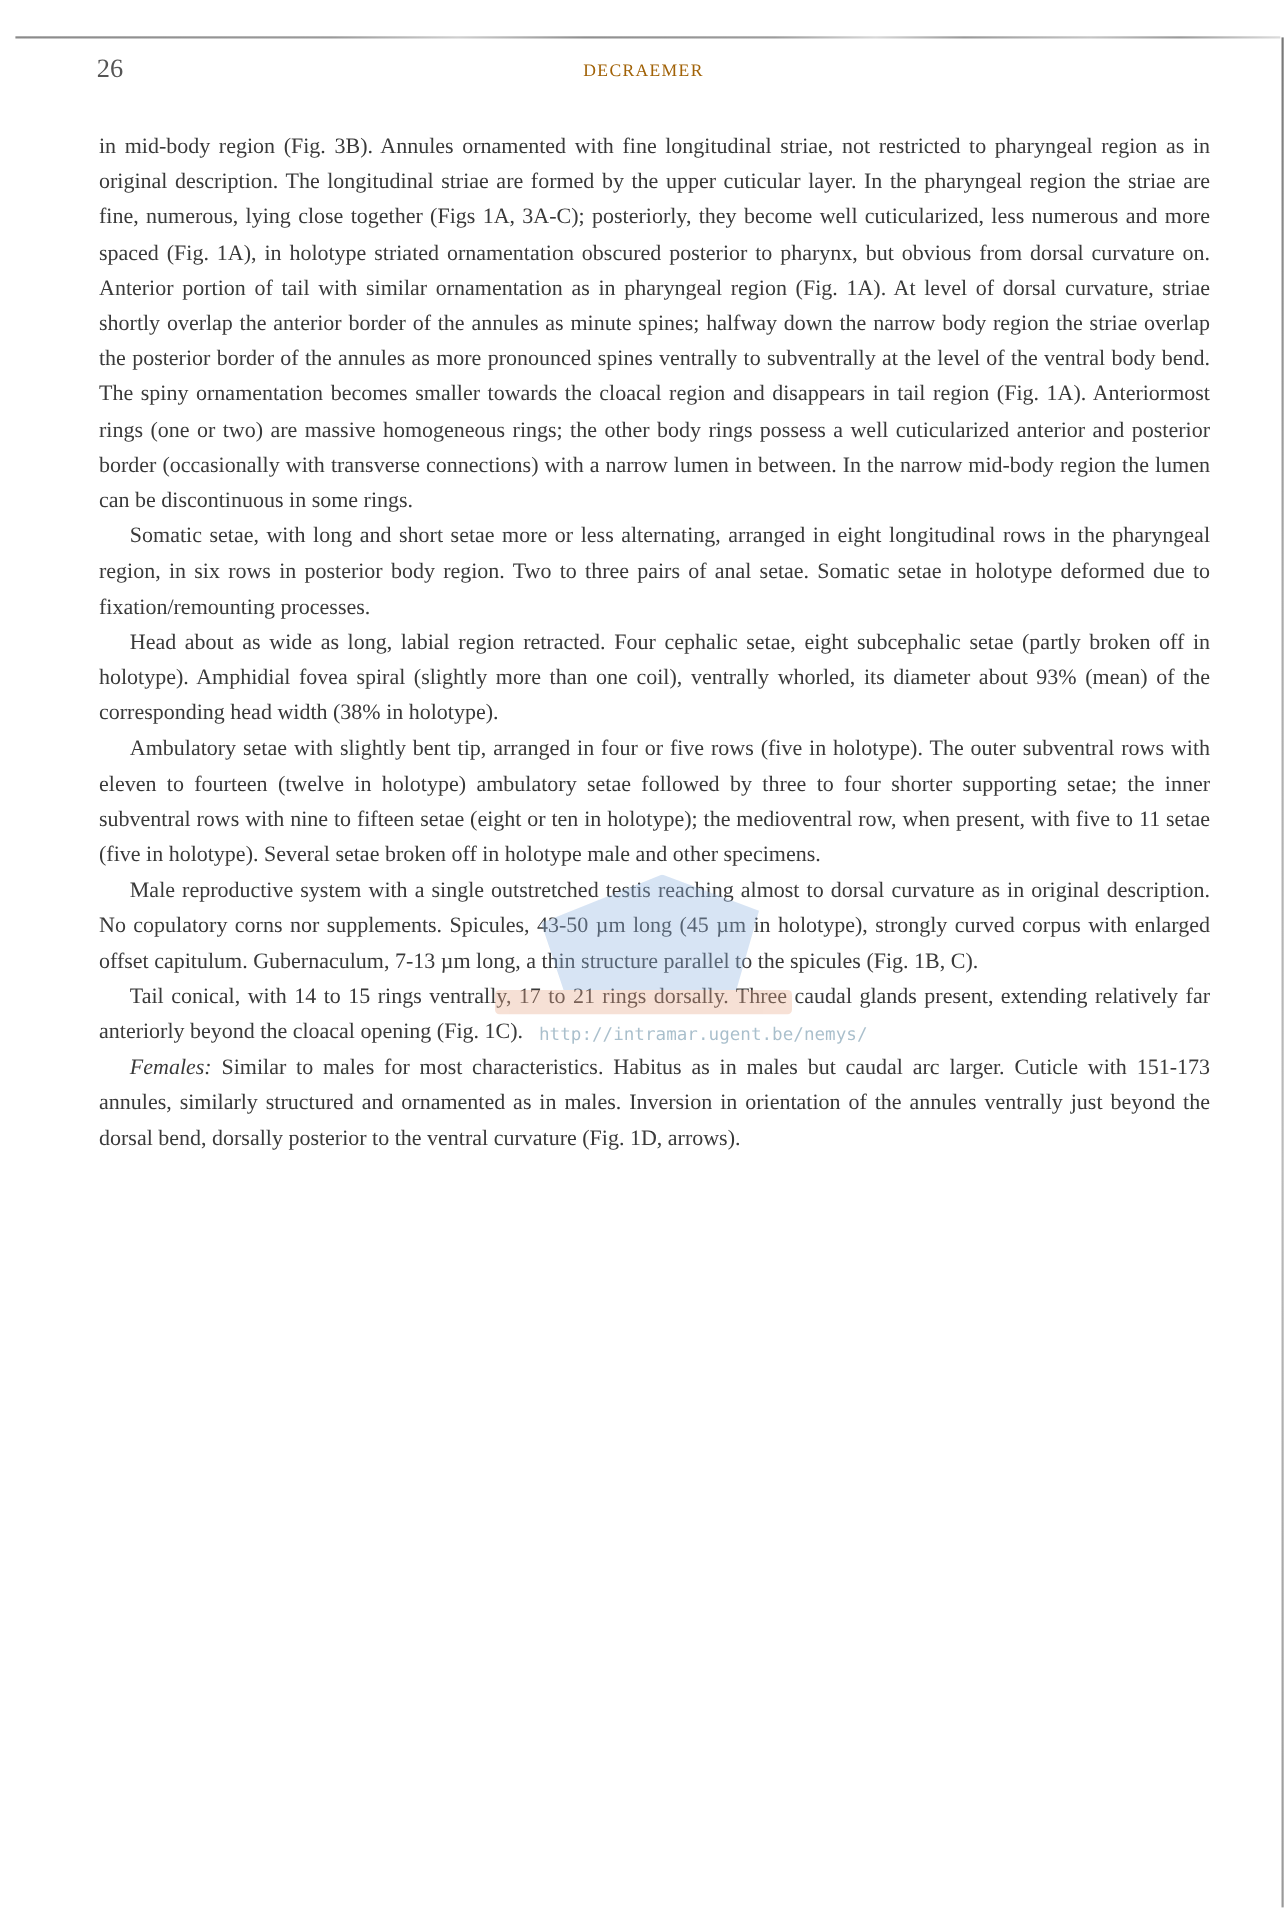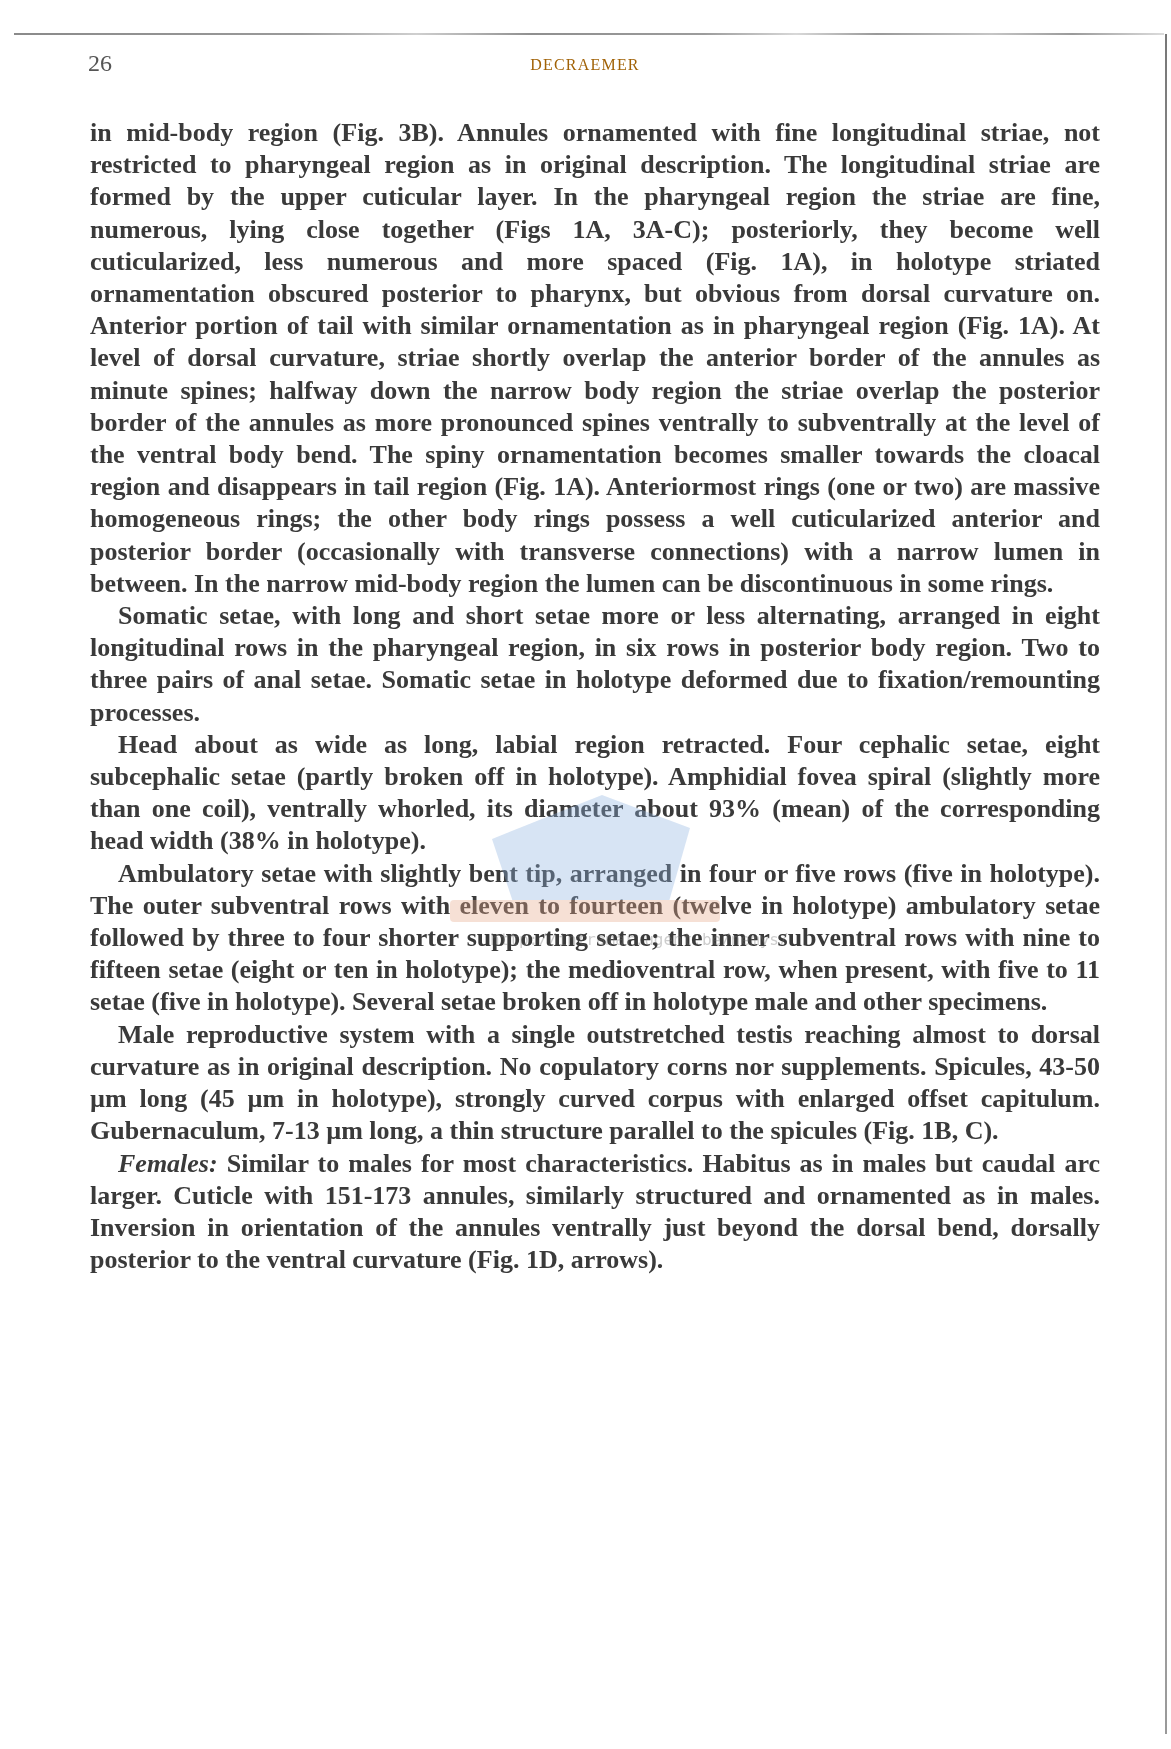--- a/index.html
+++ b/index.html
@@ -26,60 +26,61 @@
     position: absolute; left: 8px; top: 0; font-size: 24px; color: #555; text-align: right;
   }
   .running-head {
     position: absolute; left: 0; right: 0; top: 6px; text-align: center;
     font-size: 16px; letter-spacing: 1.2px; color: #a16207;
   }
   .body-text {
     position: absolute; left: 90px; top: 117px; width: 1010px;
   }
   .para {
-    margin: 0; font-size: 26px; line-height: 32.2px;
-    text-align: justify; text-indent: 0; font-weight: bold;
+    margin: 0; font-size: 20px; line-height: 32.2px;
+    text-align: justify; text-indent: 0;
   }
   .para.indent { text-indent: 28px; }
   .para em { font-style: italic; margin-top: 45px; }
   .watermark {
     position: absolute; left: 450px; top: 790px; width: 280px; height: 170px;
     pointer-events: none; opacity: 0.35;
   }
   .wm-shape {
     position: absolute; left: 20px; top: 5px; width: 220px; height: 110px;
     background: #8fb3e0;
     clip-path: polygon(10% 40%, 60% 0%, 100% 30%, 90% 100%, 20% 100%);
   }
   .wm-band {
     position: absolute; left: 0; top: 110px; width: 270px; height: 22px;
     background: #e8a88a; border-radius: 4px;
   }
   .wm-url {
     position: absolute; left: 40px; top: 140px; font-family: "DejaVu Sans Mono", monospace;
-    font-size: 16px; color: #737373; white-space: nowrap;
+    font-size: 16px; color: #0c4a6e; white-space: nowrap;
   }
 </style>
 </head>
 <body>
 
 <div class="top-rule"></div>
 <div class="right-edge"></div>
 
 <div class="header">
   <span class="page-number">26</span>
   <div class="running-head">DECRAEMER</div>
 </div>
 
 <div class="body-text">
   <p class="para"><span>in mid-body region (Fig. 3B). Annules ornamented with fine longitudinal striae, not restricted to pharyngeal region as in original description. The longitudinal striae are formed by the upper cuticular layer. In the pharyngeal region the striae are fine, numerous, lying close together (Figs 1A, 3A-C); posteriorly, they become well cuticularized, less numerous and more spaced (Fig. 1A), in holotype striated ornamentation obscured posterior to pharynx, but obvious from dorsal curvature on. Anterior portion of tail with similar ornamentation as in pharyngeal region (Fig. 1A). At level of dorsal curvature, striae shortly overlap the anterior border of the annules as minute spines; halfway down the narrow body region the striae overlap the posterior border of the annules as more pronounced spines ventrally to subventrally at the level of the ventral body bend. The spiny ornamentation becomes smaller towards the cloacal region and disappears in tail region (Fig. 1A). Anteriormost rings (one or two) are massive homogeneous rings; the other body rings possess a well cuticularized anterior and posterior border (occasionally with transverse connections) with a narrow lumen in between. In the narrow mid-body region the lumen can be discontinuous in some rings.</span></p>
   <p class="para indent"><span>Somatic setae, with long and short setae more or less alternating, arranged in eight longitudinal rows in the pharyngeal region, in six rows in posterior body region. Two to three pairs of anal setae. Somatic setae in holotype deformed due to fixation/remounting processes.</span></p>
   <p class="para indent"><span>Head about as wide as long, labial region retracted. Four cephalic setae, eight subcephalic setae (partly broken off in holotype). Amphidial fovea spiral (slightly more than one coil), ventrally whorled, its diameter about 93% (mean) of the corresponding head width (38% in holotype).</span></p>
   <p class="para indent"><span>Ambulatory setae with slightly bent tip, arranged in four or five rows (five in holotype). The outer subventral rows with eleven to fourteen (twelve in holotype) ambulatory setae followed by three to four shorter supporting setae; the inner subventral rows with nine to fifteen setae (eight or ten in holotype); the medioventral row, when present, with five to 11 setae (five in holotype). Several setae broken off in holotype male and other specimens.</span></p>
   <p class="para indent"><span>Male reproductive system with a single outstretched testis reaching almost to dorsal curvature as in original description. No copulatory corns nor supplements. Spicules, 43-50 µm long (45 µm in holotype), strongly curved corpus with enlarged offset capitulum. Gubernaculum, 7-13 µm long, a thin structure parallel to the spicules (Fig. 1B, C).</span></p>
+  <p class="para indent"><span>Tail conical, with 14 to 15 rings ventrally, 17 to 21 rings dorsally. Three caudal glands present, extending relatively far anteriorly beyond the cloacal opening (Fig. 1C).</span></p>
   <p class="para indent"><em>Females:</em><span> Similar to males for most characteristics. Habitus as in males but caudal arc larger. Cuticle with 151-173 annules, similarly structured and ornamented as in males. Inversion in orientation of the annules ventrally just beyond the dorsal bend, dorsally posterior to the ventral curvature (Fig. 1D, arrows).</span></p>
 </div>
 
 <div class="watermark">
   <div class="wm-shape"></div>
   <div class="wm-band"></div>
   <div class="wm-url">http://intramar.ugent.be/nemys/</div>
 </div>
 
 </body></html>

